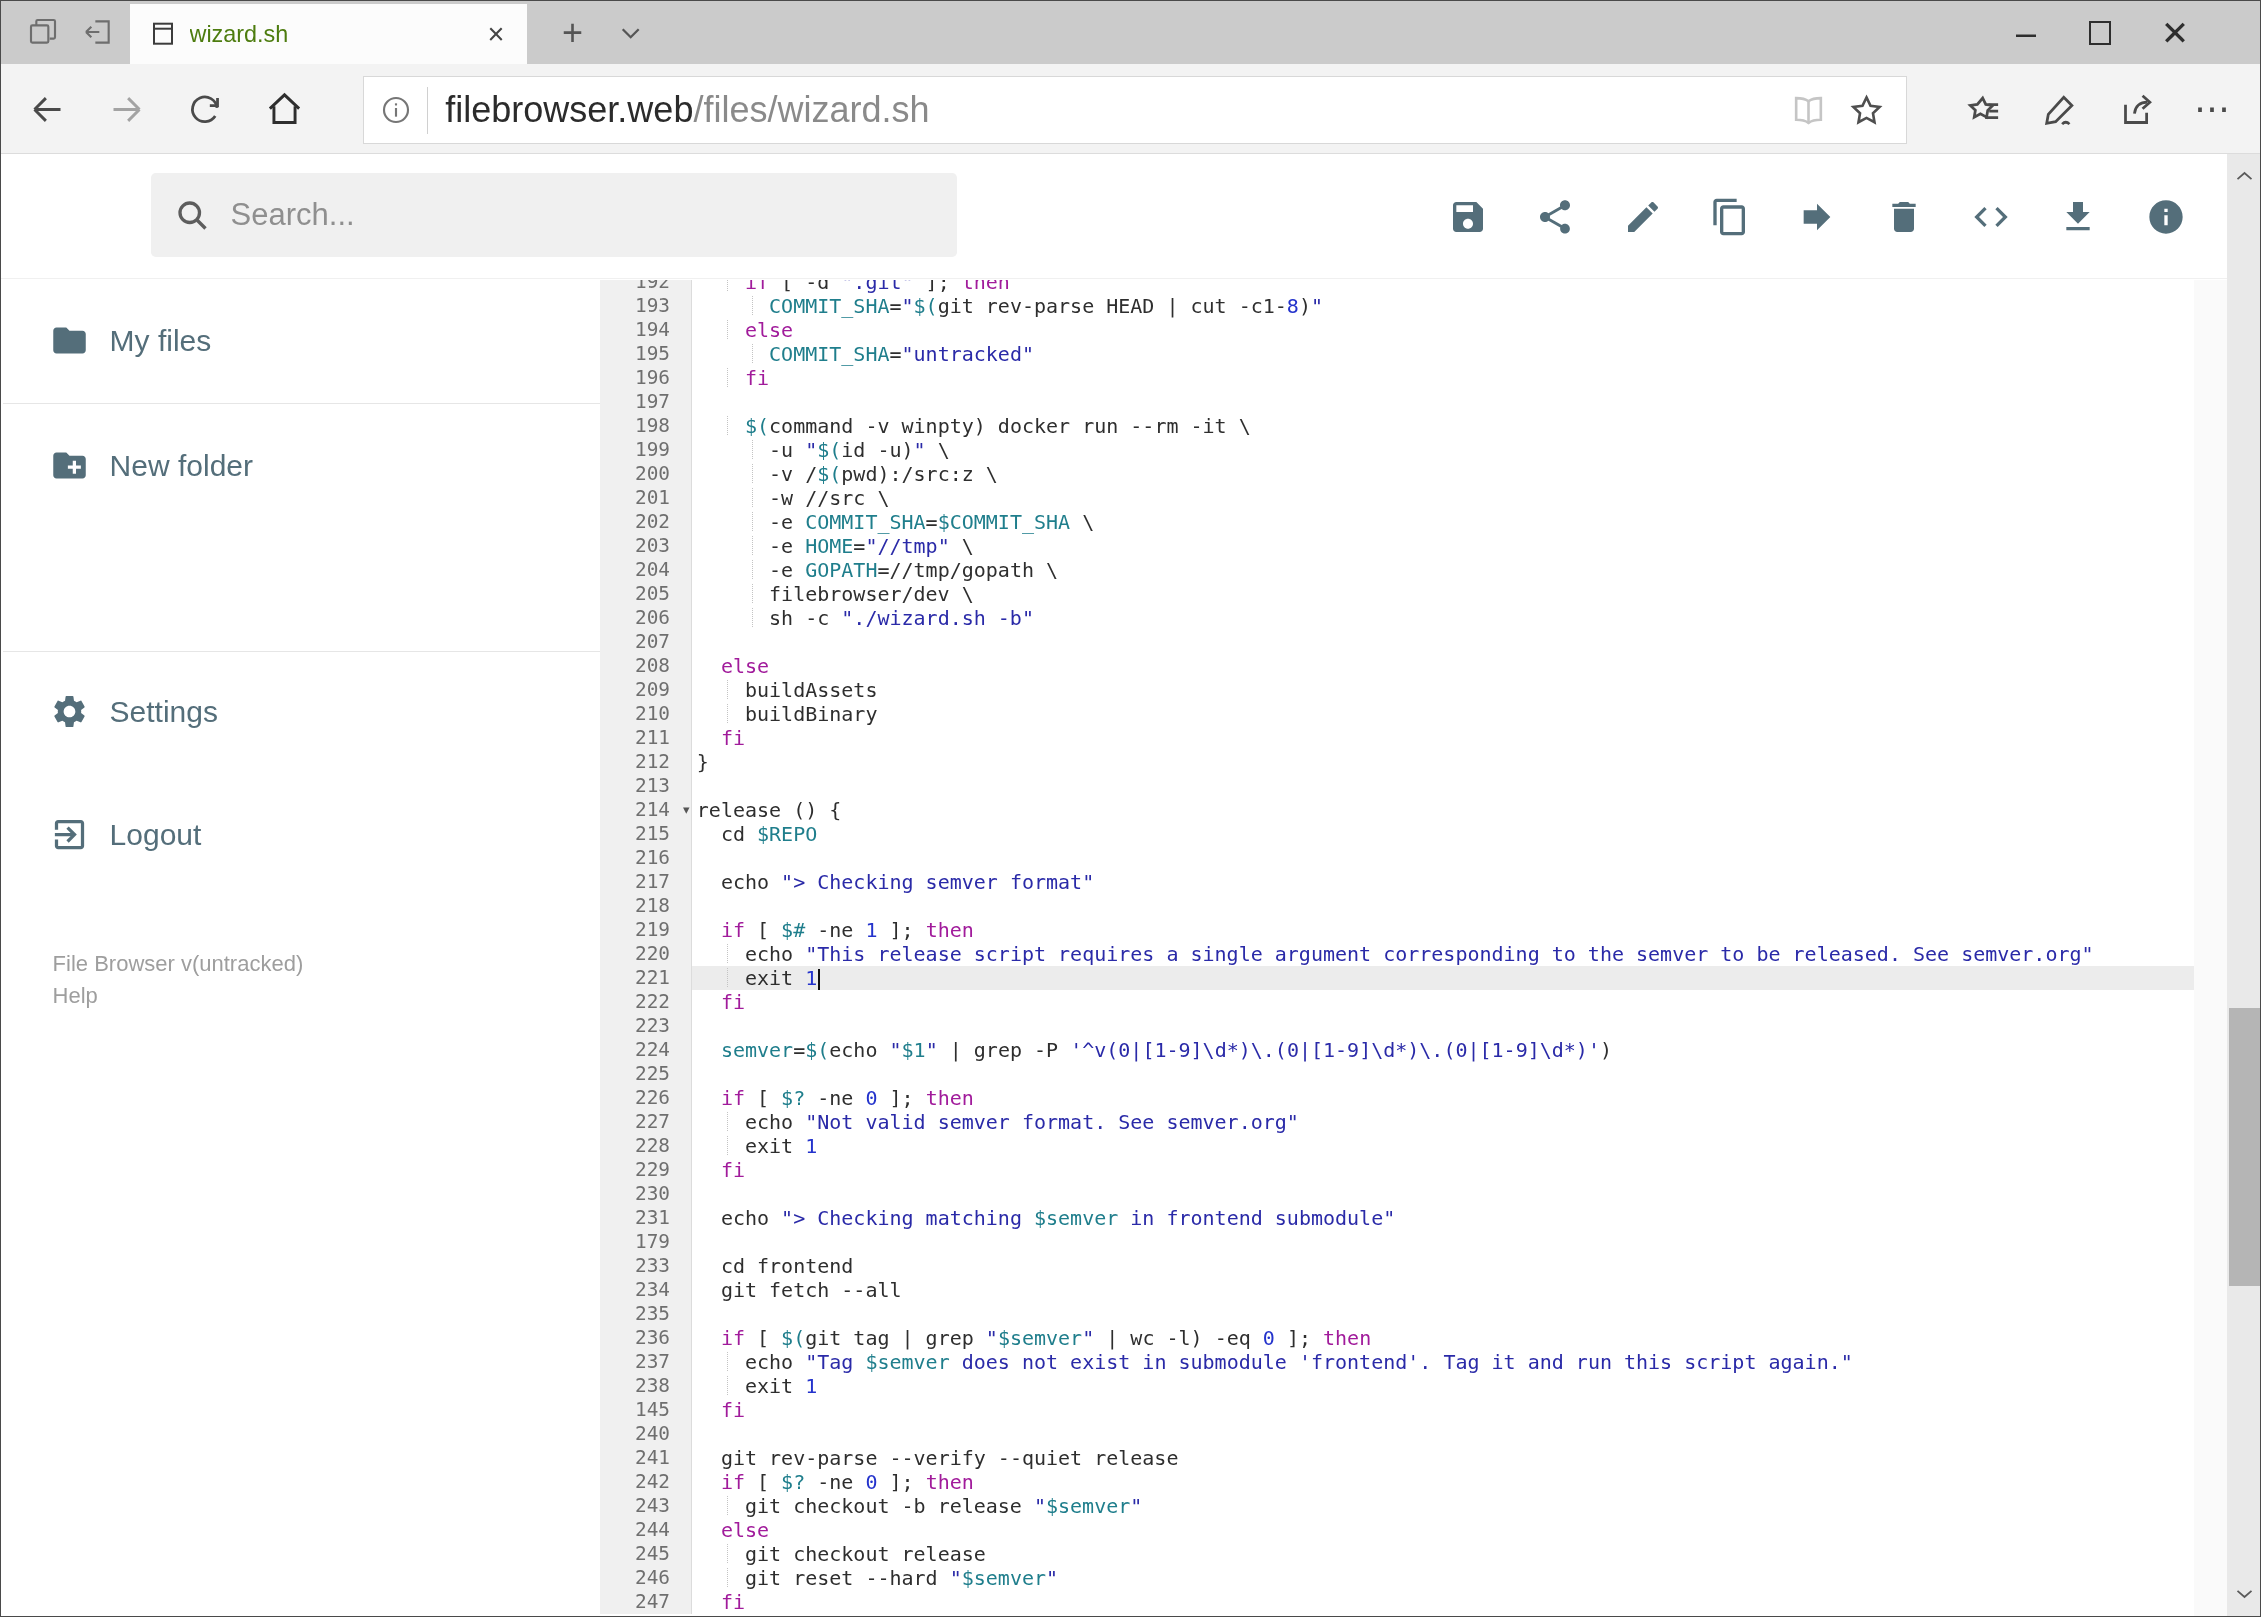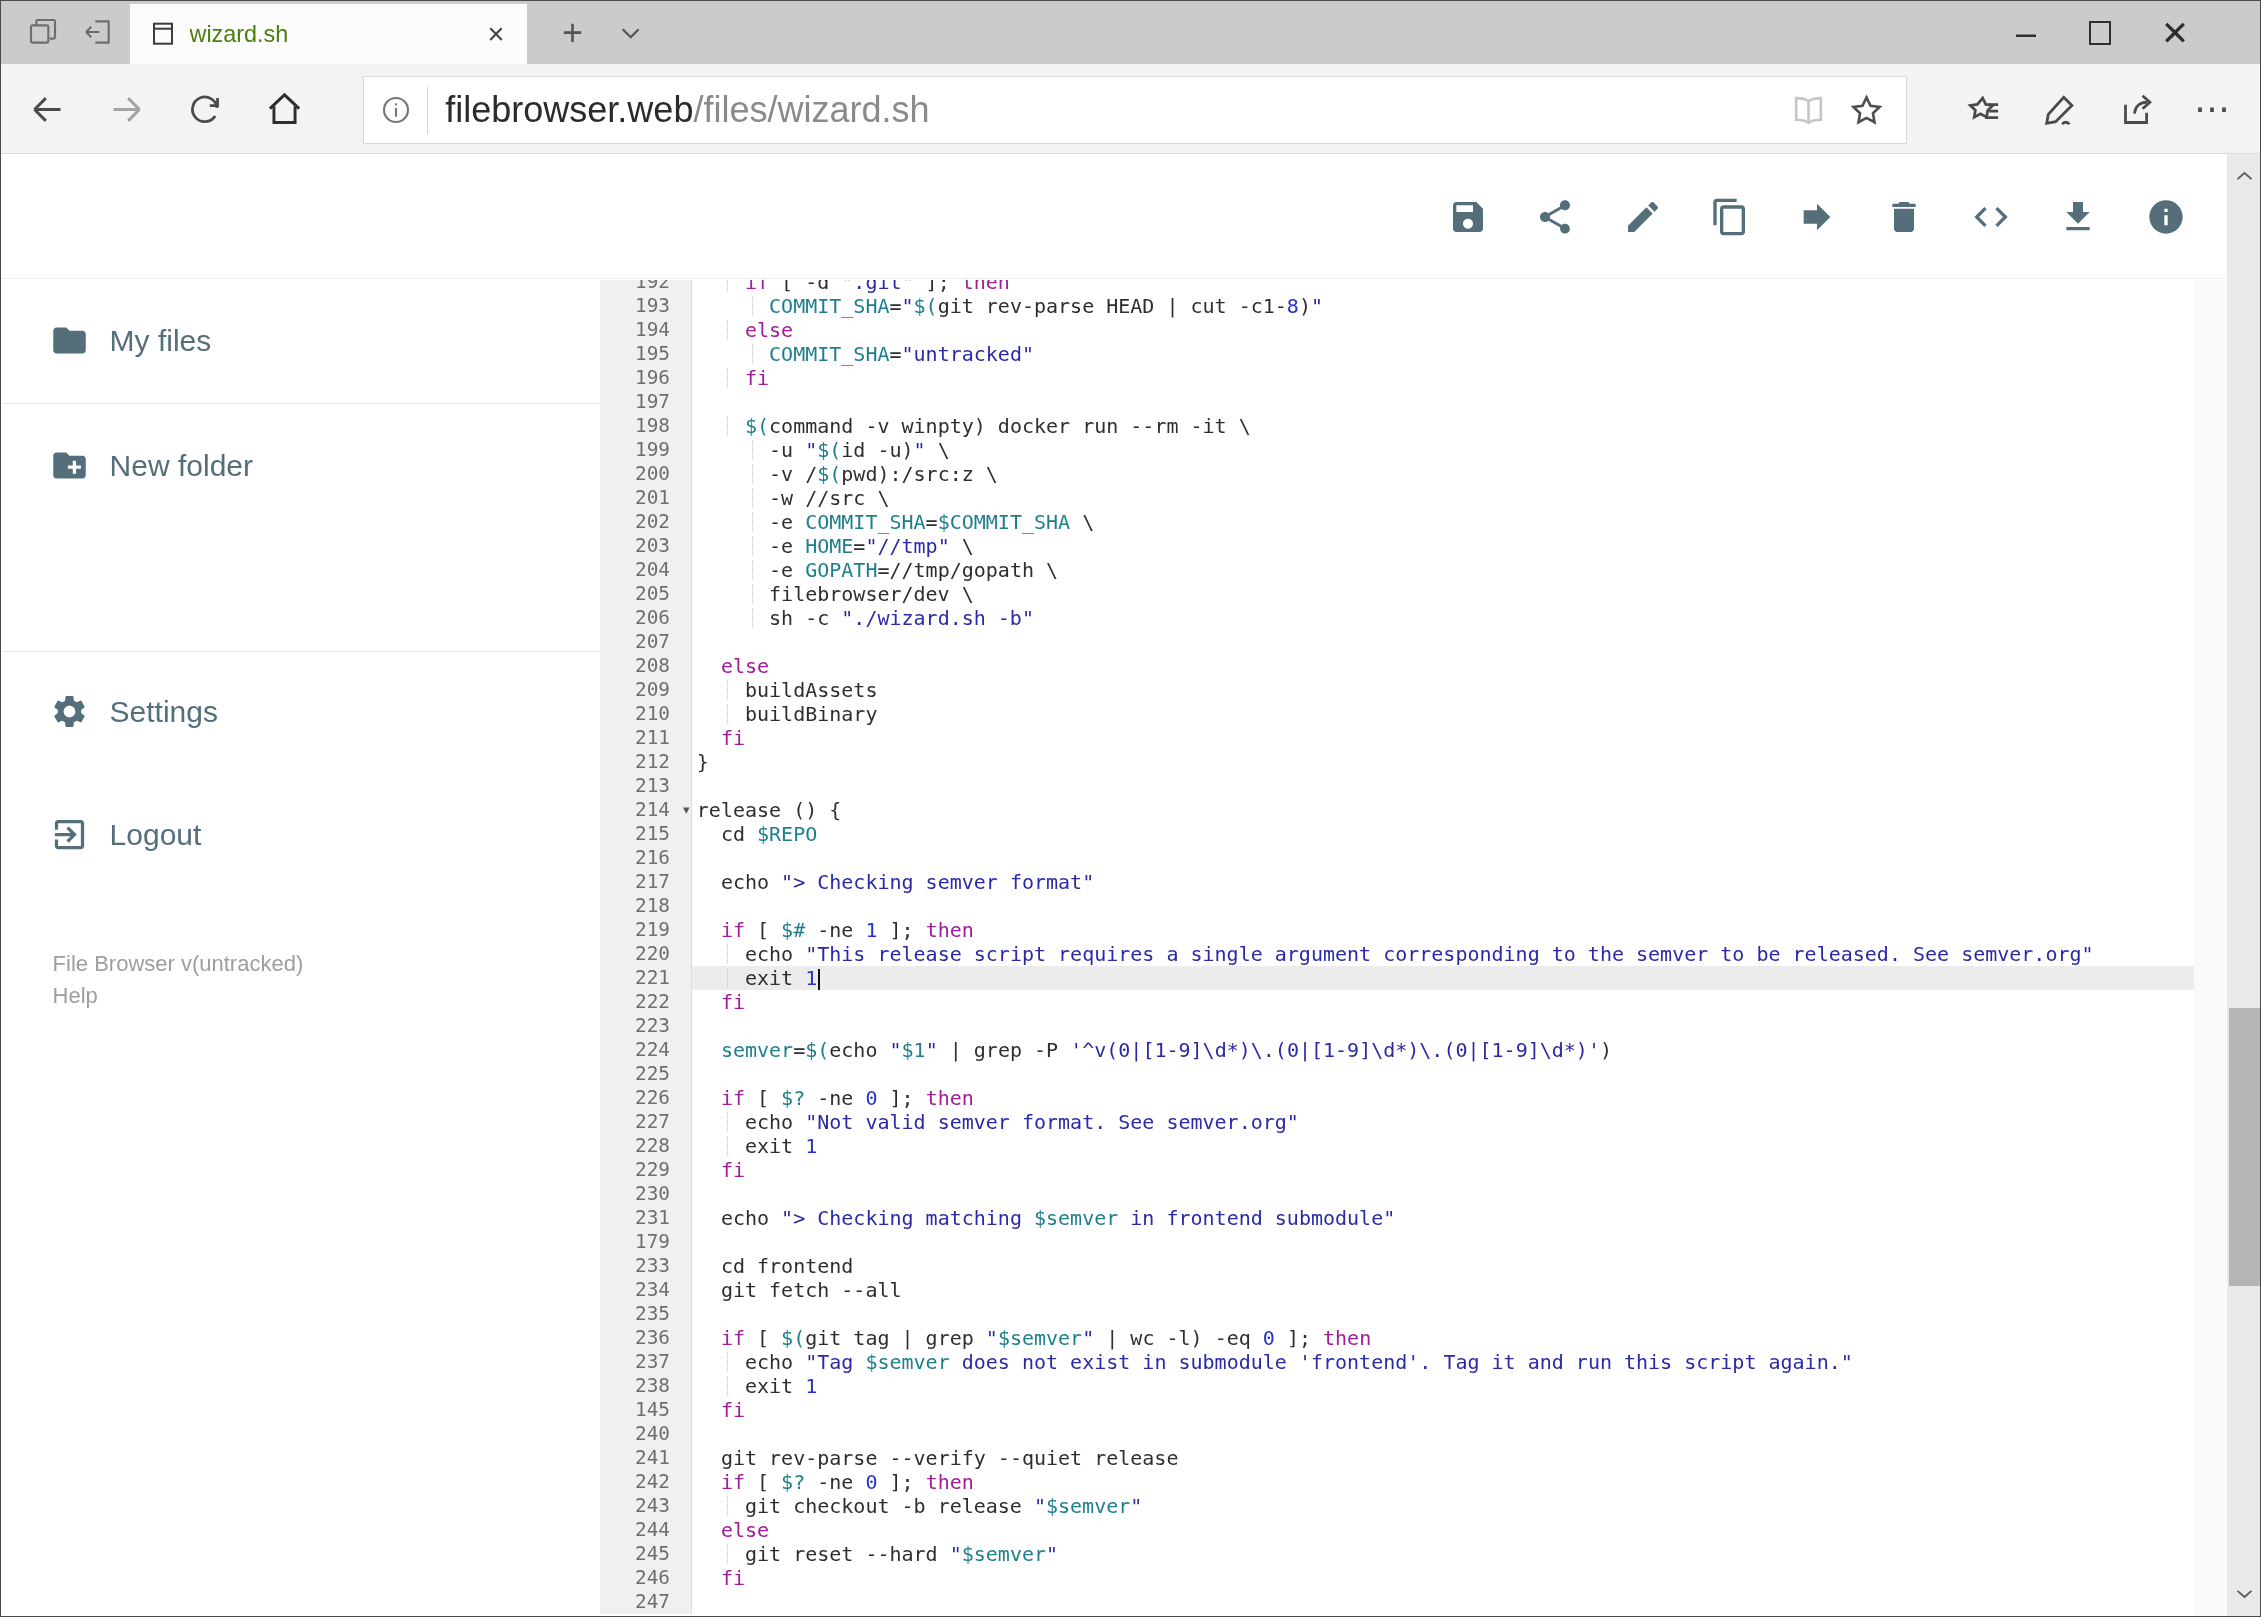--- a/index.html
+++ b/index.html
@@ -203,20 +203,29 @@
         <path d="M28 15 l8 16 a18 18 0 0 1 -14 7 z" fill="#dedede"></path>
         <g>
           <path d="M15 14h15l4 4v16H15z" fill="#4fc3f7"></path>
           <rect x="18" y="14" width="7" height="6" fill="#ffffff"></rect>
           <rect x="21" y="15" width="2.5" height="4" fill="#4fc3f7"></rect>
           <rect x="18" y="24" width="12" height="1.8" fill="#ffffff"></rect>
           <rect x="18" y="27" width="12" height="1.8" fill="#ffffff"></rect>
           <rect x="18" y="30" width="12" height="1.8" fill="#ffffff"></rect>
         </g>
       </svg>
+    </div>
+    <div class="searchbox">
+      <span style="margin-left:22.6px;">
+        <svg width="36" height="36" viewBox="0 0 24 24" fill="none" stroke="#5d5d5d" stroke-width="2.2">
+            <circle cx="10.5" cy="10.5" r="6.5"></circle>
+            <line x1="15.5" y1="15.5" x2="21" y2="21"></line>
+          </svg>
+      </span>
+      <span class="search-ph">Search...</span>
     </div>
 
     <div class="aicon" style="left:1436px;">
       <svg viewBox="0 0 24 24">
           <path d="M17 3H5c-1.11 0-2 .9-2 2v14c0 1.1.89 2 2 2h14c1.1 0 2-.9 2-2V7l-4-4zm-5 16c-1.66 0-3-1.34-3-3s1.34-3 3-3 3 1.34 3 3-1.34 3-3 3zm3-10H5V5h10v4z"></path>
         </svg>
     </div>
     <div class="aicon" style="left:1523px;">
       <svg viewBox="0 0 24 24">
           <path d="M18 16.08c-.76 0-1.44.3-1.96.77L8.91 12.7c.05-.23.09-.46.09-.7s-.04-.47-.09-.7l7.05-4.11c.54.5 1.25.81 2.04.81 1.66 0 3-1.34 3-3s-1.34-3-3-3-3 1.34-3 3c0 .24.04.47.09.7L8.04 9.81C7.5 9.31 6.79 9 6 9c-1.66 0-3 1.34-3 3s1.34 3 3 3c.79 0 1.5-.31 2.04-.81l7.12 4.16c-.05.21-.08.43-.08.65 0 1.61 1.31 2.92 2.92 2.92 1.61 0 2.92-1.31 2.92-2.92s-1.31-2.92-2.92-2.92z"></path>
@@ -399,20 +408,21 @@
           <div class="code-line"></div>
           <div class="code-line"><span>  </span><span class="t-k">if</span><span> [ </span><span class="t-v">$(</span><span>git tag | grep </span><span class="t-s">"</span><span class="t-v">$semver</span><span class="t-s">"</span><span> | wc -l) -eq </span><span class="t-n">0</span><span> ]; </span><span class="t-k">then</span></div>
           <div class="code-line"><i class="guide" style="left: 35px;"></i><span>    </span><span>echo </span><span class="t-s">"Tag </span><span class="t-v">$semver</span><span class="t-s"> does not exist in submodule 'frontend'. Tag it and run this script again."</span></div>
           <div class="code-line"><i class="guide" style="left: 35px;"></i><span>    </span><span>exit </span><span class="t-n">1</span></div>
           <div class="code-line"><span>  </span><span class="t-k">fi</span></div>
           <div class="code-line"></div>
           <div class="code-line"><span>  </span><span>git rev-parse --verify --quiet release</span></div>
           <div class="code-line"><span>  </span><span class="t-k">if</span><span> [ </span><span class="t-v">$?</span><span> -ne </span><span class="t-n">0</span><span> ]; </span><span class="t-k">then</span></div>
           <div class="code-line"><i class="guide" style="left: 35px;"></i><span>    </span><span>git checkout -b release </span><span class="t-s">"</span><span class="t-v">$semver</span><span class="t-s">"</span></div>
           <div class="code-line"><span>  </span><span class="t-k">else</span></div>
+          <div class="code-line"><i class="guide" style="left: 35px;"></i><span>    </span><span>git checkout release</span></div>
           <div class="code-line"><i class="guide" style="left: 35px;"></i><span>    </span><span>git reset --hard </span><span class="t-s">"</span><span class="t-v">$semver</span><span class="t-s">"</span></div>
           <div class="code-line"><span>  </span><span class="t-k">fi</span></div>
         </div>
     </div>
   </div>
 
   <div class="pagestrip"></div>
 
   <div class="scrollbar">
     <div class="sb-arrow" style="top:0;">

